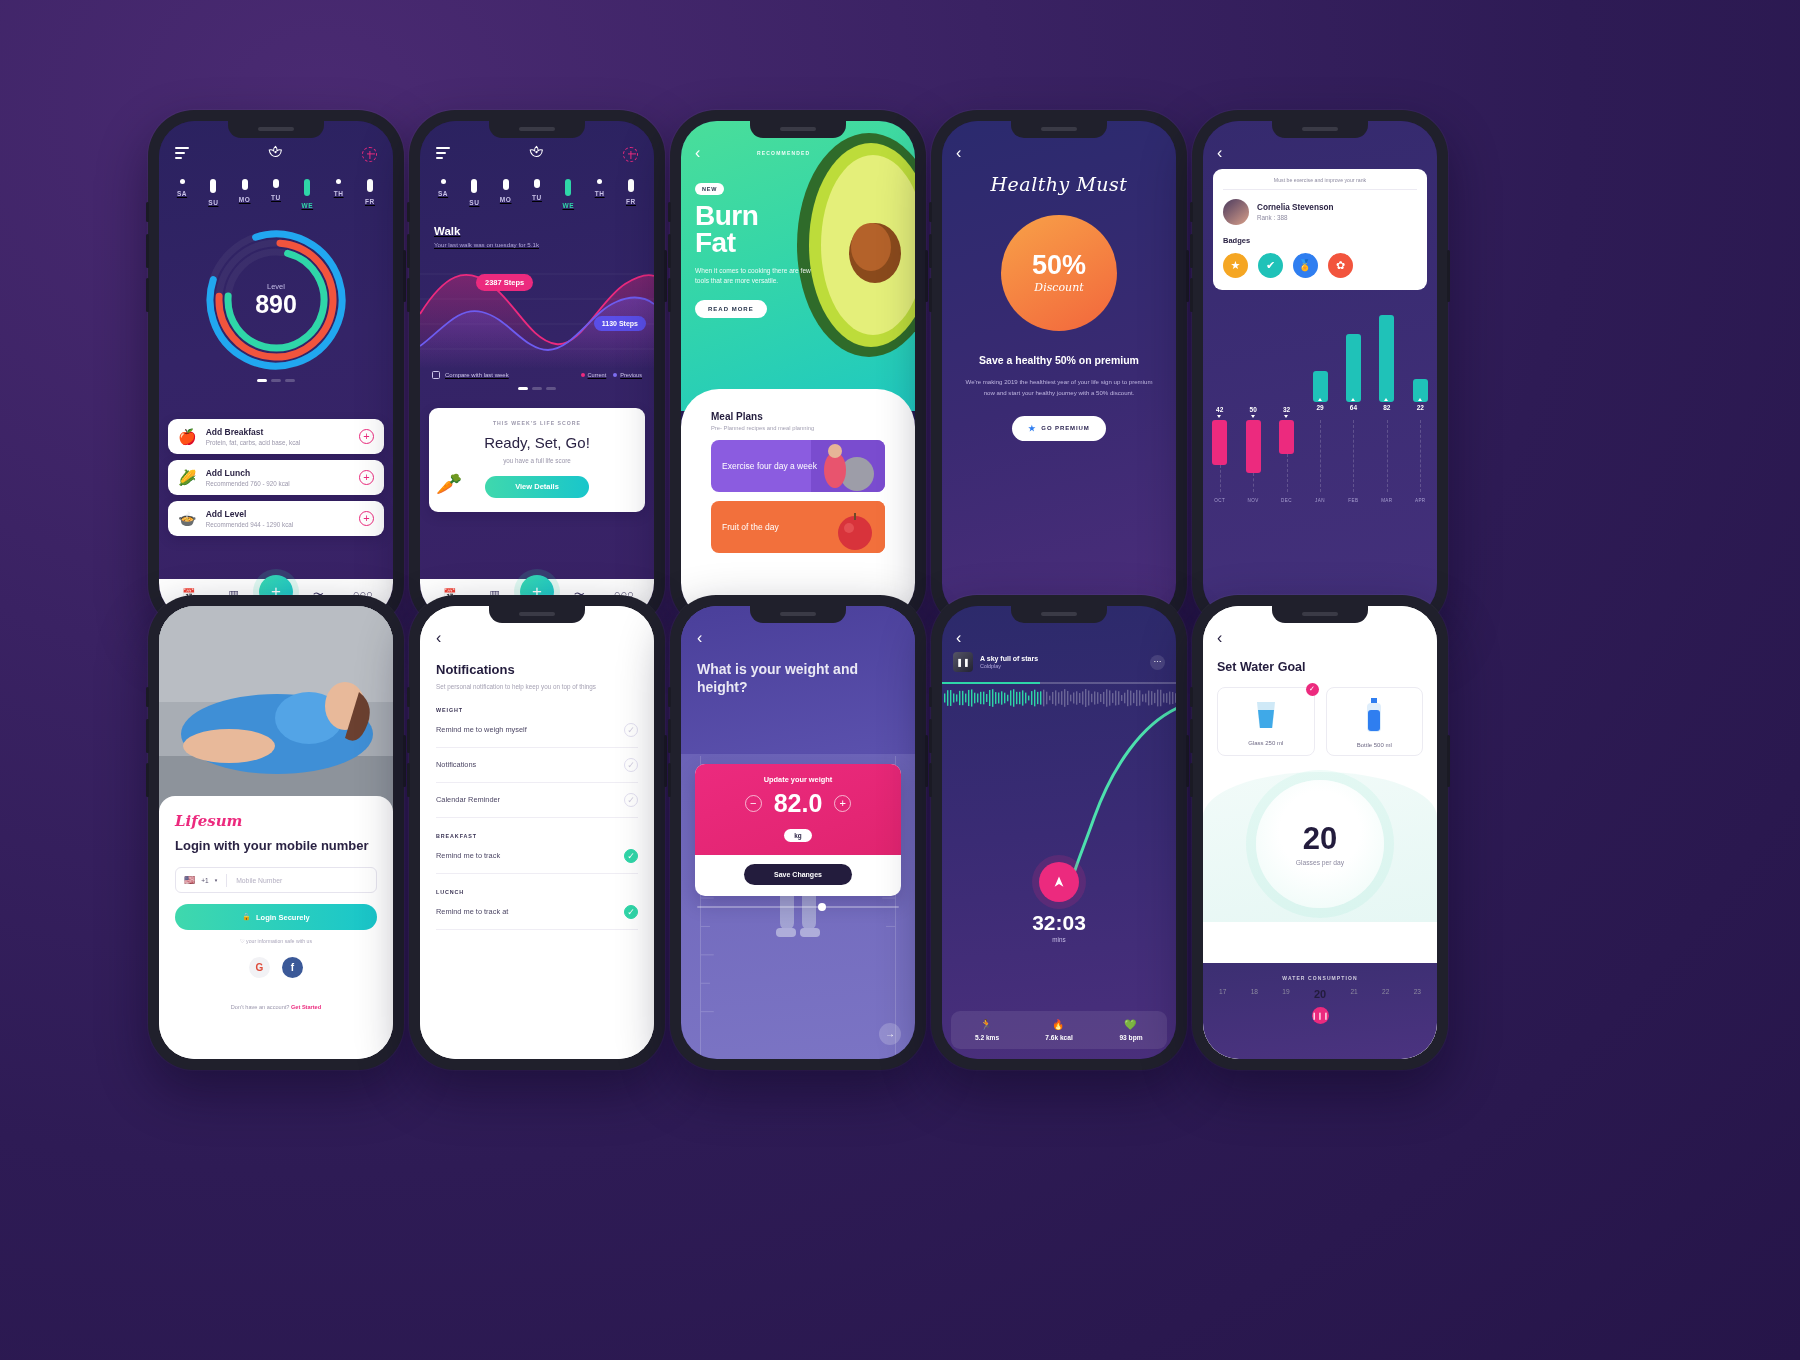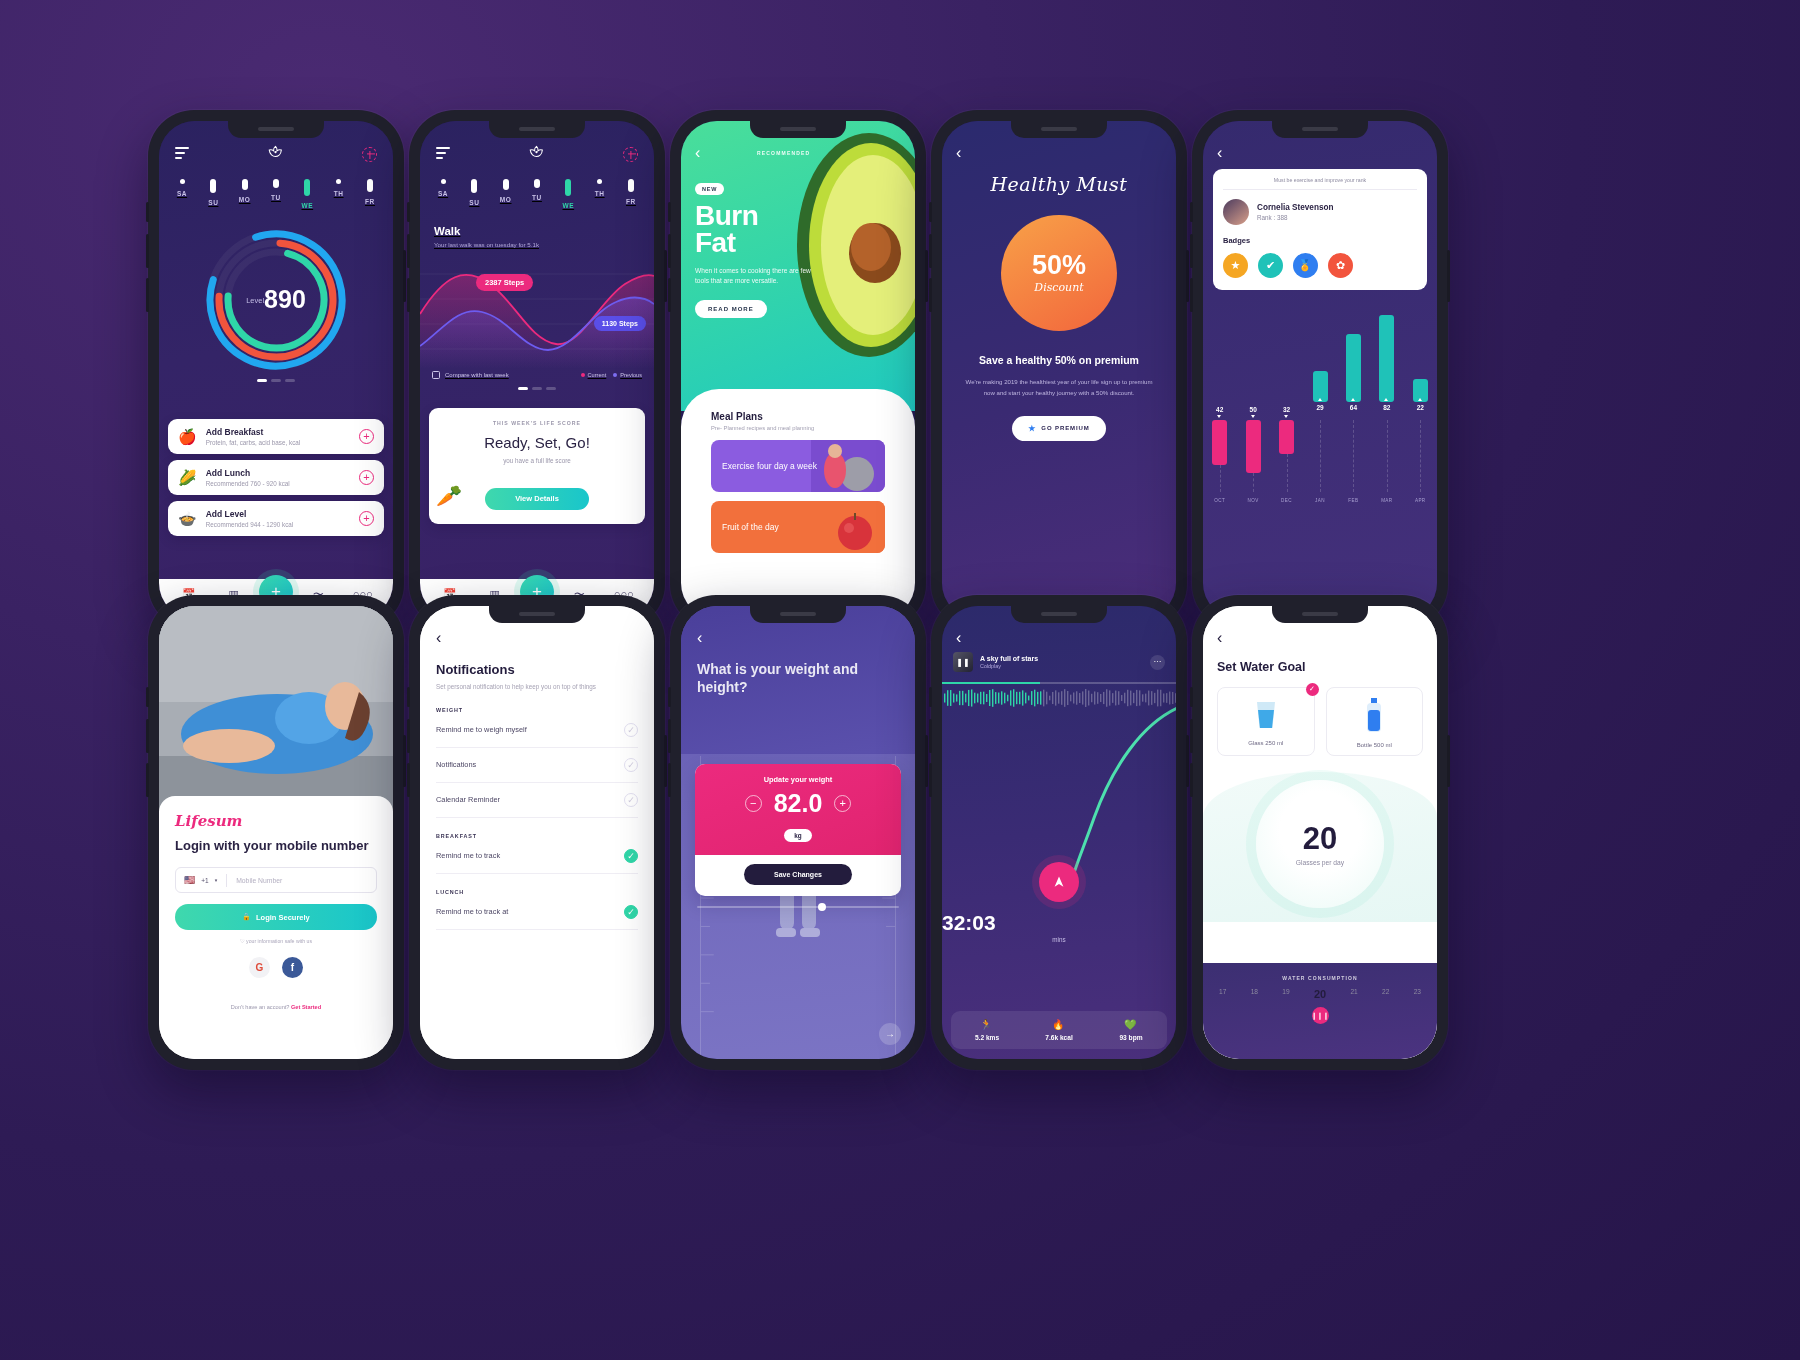--- a/index.html
+++ b/index.html
@@ -132,21 +132,21 @@
   .wkgs{font-size:11px;font-weight:700;color:rgba(255,255,255,.9);text-align:center;}
   .warrow{position:absolute;right:14px;bottom:14px;width:22px;height:22px;border-radius:50%;background:rgba(255,255,255,.2);color:#fff;font-size:10px;line-height:21px;text-align:center;}
 
   
   .rbg{position:absolute;inset:0;background:linear-gradient(175deg,#2c2a6b 0%,#3a2b74 50%,#4a2f7c 100%);}
   .music{display:flex;align-items:center;gap:7px;padding:0 11px;}
   .malb{width:20px;height:20px;border-radius:4px;background:linear-gradient(135deg,#556,#223);position:relative;}
   .mtit{font-size:7px;color:#fff;font-weight:600;}
   .msub2{font-size:5.4px;color:#b3a9dd;margin-top:1px;}
   .mopt{width:15px;height:15px;border-radius:50%;background:rgba(255,255,255,.12);color:#fff;font-size:8px;line-height:14px;text-align:center;}
-  .rtime{font-size:21px;font-weight:700;color:#fff;text-align:left;line-height:1;}
+  .rtime{font-size:21px;font-weight:700;color:#fff;text-align:center;line-height:1;}
   .rmins{font-size:6.3px;color:#c4bbe4;text-align:center;margin-top:3px;}
   .stats{position:absolute;left:9px;right:9px;bottom:10px;background:rgba(255,255,255,.09);border-radius:9px;display:flex;padding:8px 0;}
   .st{flex:1;text-align:center;}
   .sti{font-size:10px;}
   .stv{font-size:6.6px;color:#fff;font-weight:600;margin-top:4px;}
 
   
   .wat{position:absolute;inset:0;background:#fff;padding:24px 14px 0;}
   .wh{font-size:12.5px;font-weight:700;color:#231c3d;}
   .gcard{flex:1;border:1px solid #ecebf2;border-radius:8px;padding:10px 0 7px;text-align:center;position:relative;}
@@ -221,21 +221,21 @@
 
       <div style="position:relative;width:150px;height:150px;margin:16px auto 0">
         <svg width="150" height="150" viewBox="0 0 150 150">
           <circle cx="75" cy="75" r="66" fill="none" stroke="rgba(255,255,255,.05)" stroke-width="7"></circle>
           <circle cx="75" cy="75" r="57" fill="none" stroke="rgba(255,255,255,.05)" stroke-width="7"></circle>
           <circle cx="75" cy="75" r="48" fill="none" stroke="rgba(255,255,255,.05)" stroke-width="7"></circle>
           <circle cx="75" cy="75" r="66" fill="none" stroke="#21a7f0" stroke-width="7" stroke-linecap="round" stroke-dasharray="352 415" transform="rotate(-108 75 75)"></circle>
           <circle cx="75" cy="75" r="57" fill="none" stroke="#f2543d" stroke-width="7" stroke-linecap="round" stroke-dasharray="268 358" transform="rotate(-86 75 75)"></circle>
           <circle cx="75" cy="75" r="48" fill="none" stroke="#2fd6a8" stroke-width="7" stroke-linecap="round" stroke-dasharray="218 302" transform="rotate(-76 75 75)"></circle>
         </svg>
-        <div style="position:absolute;inset:0;display:flex;flex-direction:row;align-items:center;justify-content:center">
+        <div style="position:absolute;inset:0;display:flex;flex-direction:column;align-items:center;justify-content:center">
           <div style="font-size:7.5px;color:#c2bbe4">Level</div>
           <div style="font-size:25px;font-weight:800;color:#fff;line-height:1.1">890</div>
         </div>
       </div>
 
       <div class="dots" style="margin-top:4px">
             <i class="on"></i>
             <i></i>
             <i></i>
           </div>
@@ -394,21 +394,21 @@
       <div class="dots" style="margin-top:8px">
             <i class="on"></i>
             <i></i>
             <i></i>
           </div>
 
       <div class="card" style="position:absolute;left:9px;right:9px;top:287px;padding:12px 12px 14px;text-align:center">
         <div style="font-size:5.2px;letter-spacing:1px;color:#9b97ab;font-weight:700">THIS WEEK'S LIFE SCORE</div>
         <div style="font-size:15px;font-weight:400;color:#2b2344;margin-top:8px">Ready, Set, Go!</div>
         <div style="font-size:6.3px;color:#9b97ab;margin-top:6px">you have a full life score</div>
-        <div style="margin:24px auto 0;width:104px;height:22px;border-radius:11px;background:linear-gradient(90deg,#3fd8ad,#19c6cb);color:#fff;font-size:7.5px;font-weight:700;line-height:22px">View Details</div>
+        <div style="margin:12px auto 0;width:104px;height:22px;border-radius:11px;background:linear-gradient(90deg,#3fd8ad,#19c6cb);color:#fff;font-size:7.5px;font-weight:700;line-height:22px">View Details</div>
         <div style="position:absolute;left:7px;bottom:16px;font-size:21px">🥕</div>
       </div>
 
       <div class="navbar" id="p2nav">
             <div class="nitem">
               <div class="nico">📅</div>
               <div class="nlab">DAIRY</div>
             </div>
             <div class="nitem">
               <div class="nico">▥</div>

